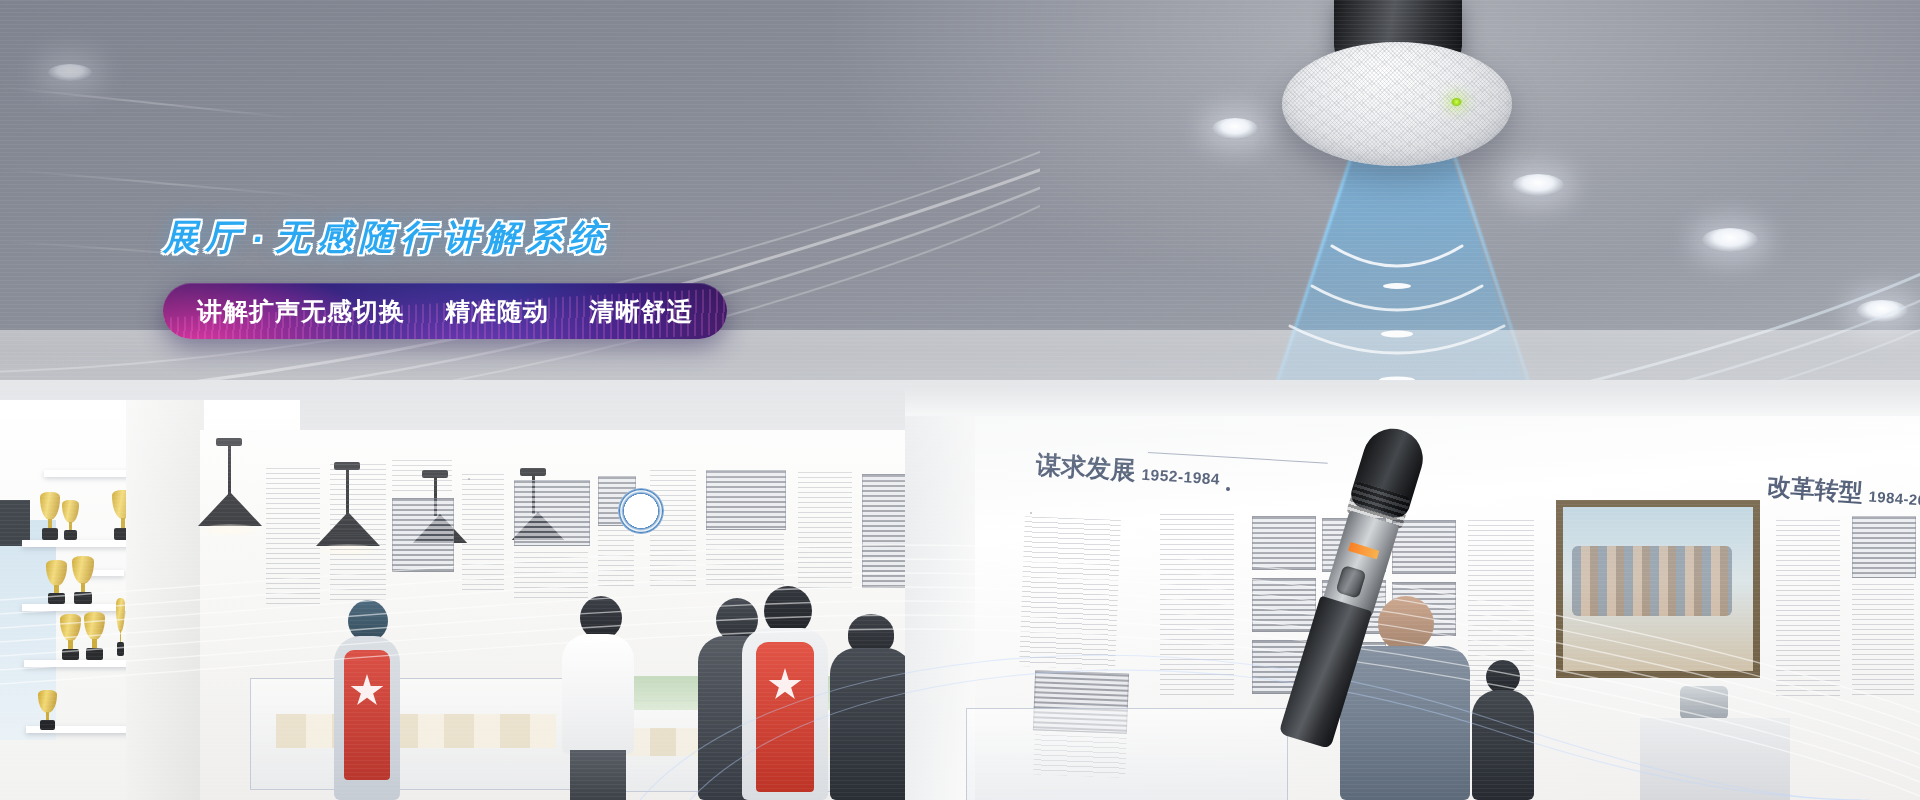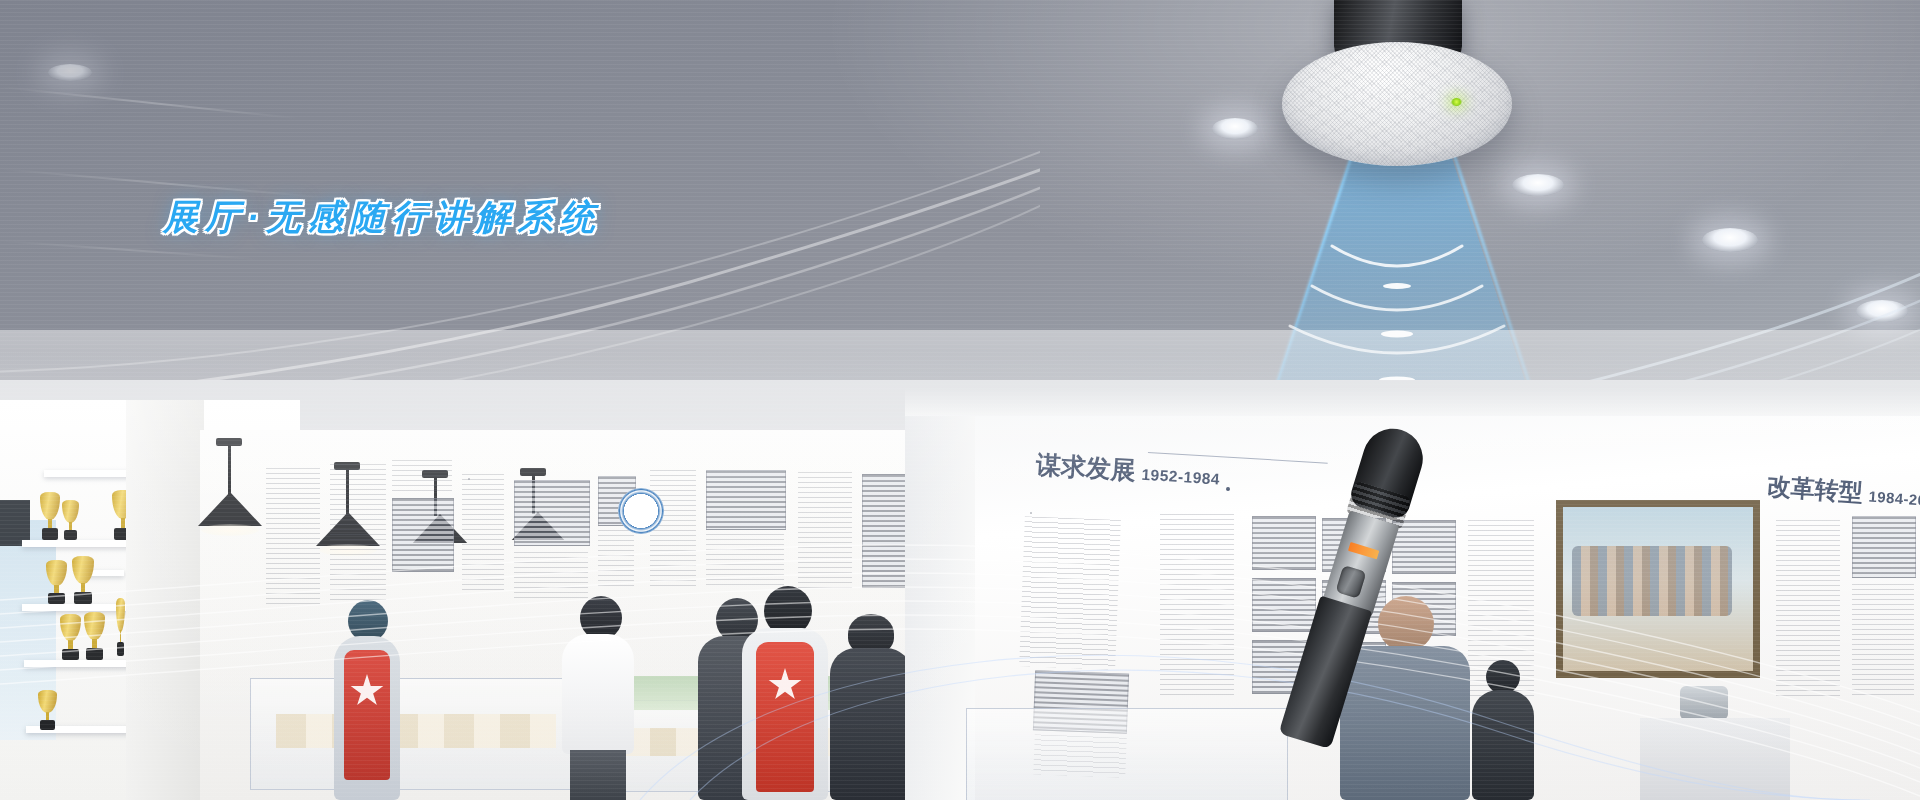--- a/index.html
+++ b/index.html
@@ -216,25 +216,25 @@
   .headline{
     font-size: 76px; line-height: 1.02; font-weight: 800;
     font-style: italic;
     color:#ffffff; letter-spacing: 2px; white-space:nowrap;
     font-family:"DejaVu Sans","Liberation Sans",sans-serif;
     text-shadow:
       3px 3px 0 rgba(74,82,100,.55),
       0 0 26px rgba(255,255,255,.28);
   }
   .subline{
-    margin-top: 8px;
+    margin-top: 28px;
     font-size: 35px; font-weight:700; font-style: italic;
     letter-spacing: 7px; white-space:nowrap;
     color:#2aa8f2;
-    font-family:Liberation Sans, sans-serif;
+    font-family:Liberation Mono, monospace;
     text-shadow:
       -2px 0 0 #fff, 2px 0 0 #fff, 0 -2px 0 #fff, 0 2px 0 #fff,
       -2px -2px 0 #fff, 2px -2px 0 #fff, -2px 2px 0 #fff, 2px 2px 0 #fff,
       0 0 18px rgba(60,170,245,.55);
   }
 
   .pill{
     margin-top: 22px;
     display:inline-flex; align-items:center; gap:40px;
     height: 56px; padding: 0 34px;
@@ -531,15 +531,20 @@
     <div class="mic-rings"></div>
     <div class="mic-neck"></div>
     <div class="mic-brand"></div>
     <div class="mic-btn"></div>
     <div class="mic-body"></div>
   </div>
 
   <div class="copy">
     <div class="subline">展厅·无感随行讲解系统</div>
 
+    <div class="pill">
+      <span class="pill-item">讲解扩声无感切换</span>
+      <span class="pill-item">精准随动</span>
+      <span class="pill-item">清晰舒适</span>
+    </div>
   </div>
 
 </div>
 
 </body></html>

